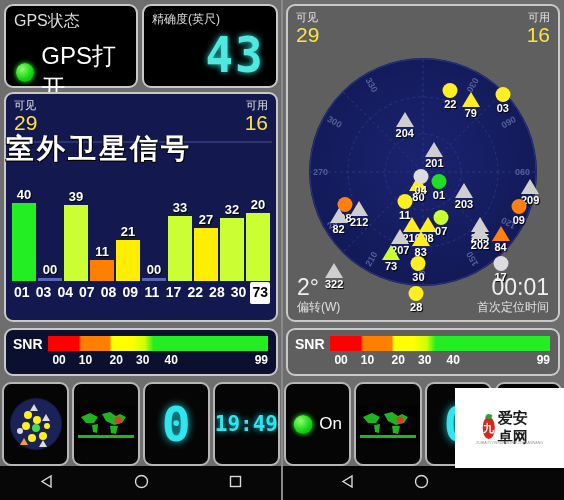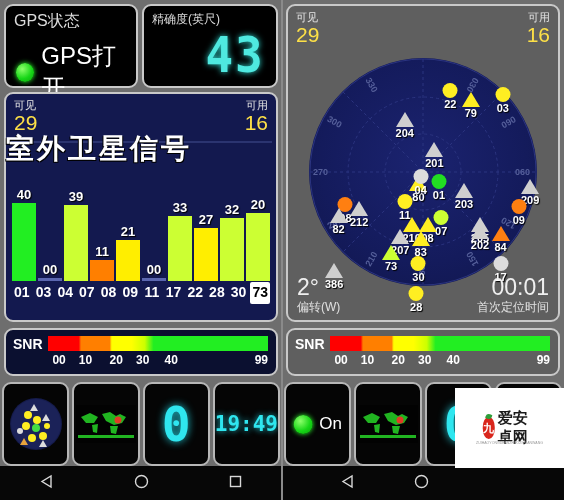--- a/index.html
+++ b/index.html
@@ -409,21 +409,21 @@
           <div class="sat" style="left: 109.44px; top: 212.04px; width: 30px; height: 28px;">
             <div class="satShape circ" style="background: rgb(255, 238, 34);"></div>
             <div class="satLab">30</div>
           </div>
           <div class="sat" style="left: 191.52px; top: 212.04px; width: 30px; height: 28px;">
             <div class="satShape circ" style="background: rgb(220, 220, 220);"></div>
             <div class="satLab">17</div>
           </div>
           <div class="sat" style="left: 25.08px; top: 218.88px; width: 30px; height: 28px;">
             <div class="satShape tri" style="border-bottom-color: rgb(207, 207, 207);"></div>
-            <div class="satLab">386</div>
+            <div class="satLab">322</div>
           </div>
           <div class="sat" style="left: 107.16px; top: 241.68px; width: 30px; height: 28px;">
             <div class="satShape circ" style="background: rgb(255, 238, 34);"></div>
             <div class="satLab">28</div>
           </div>
         </div>
     </div>
 
     <div class="ftL">
       <div class="ftBig">2°</div>

